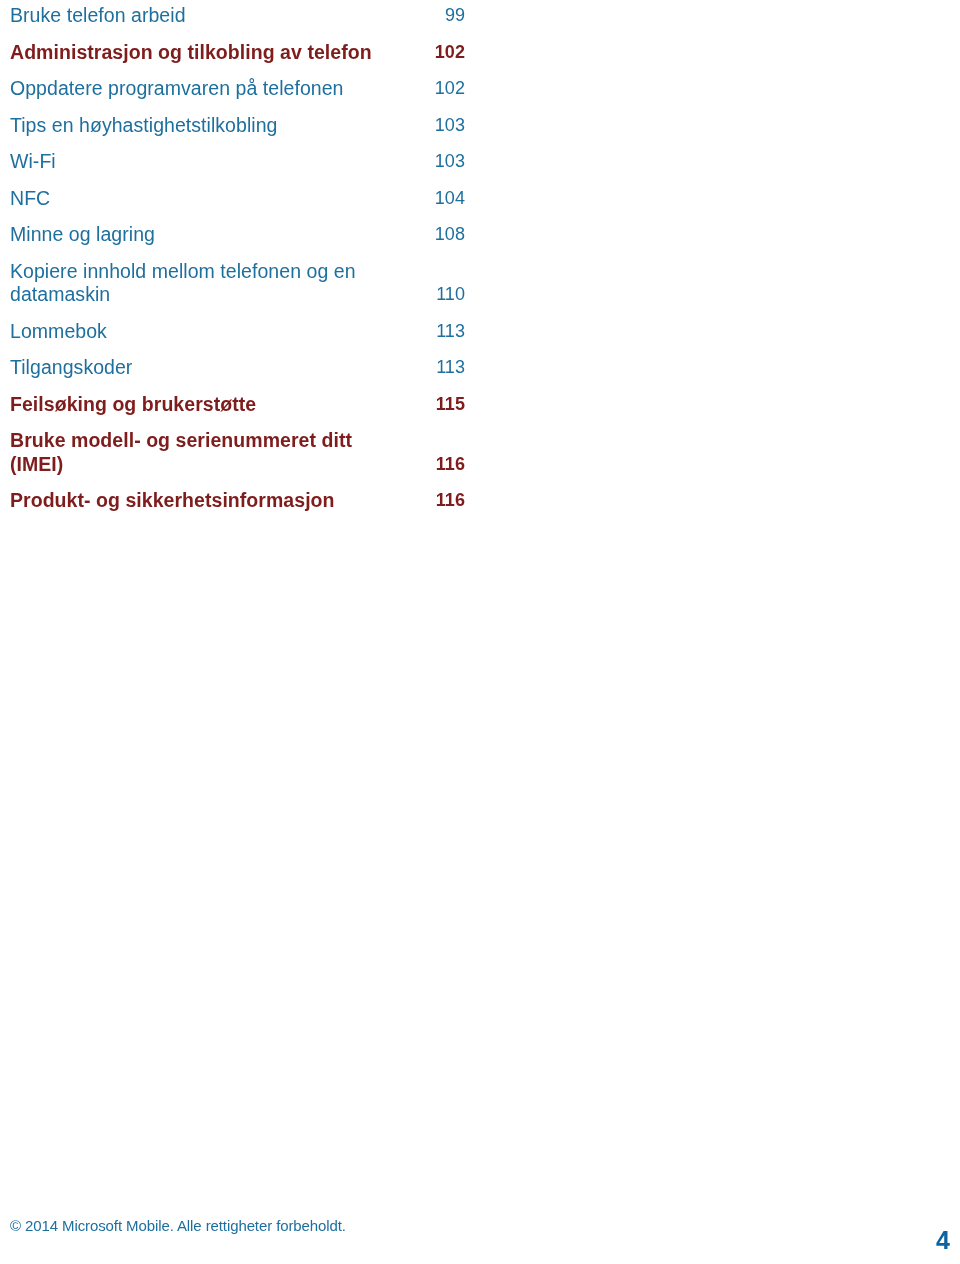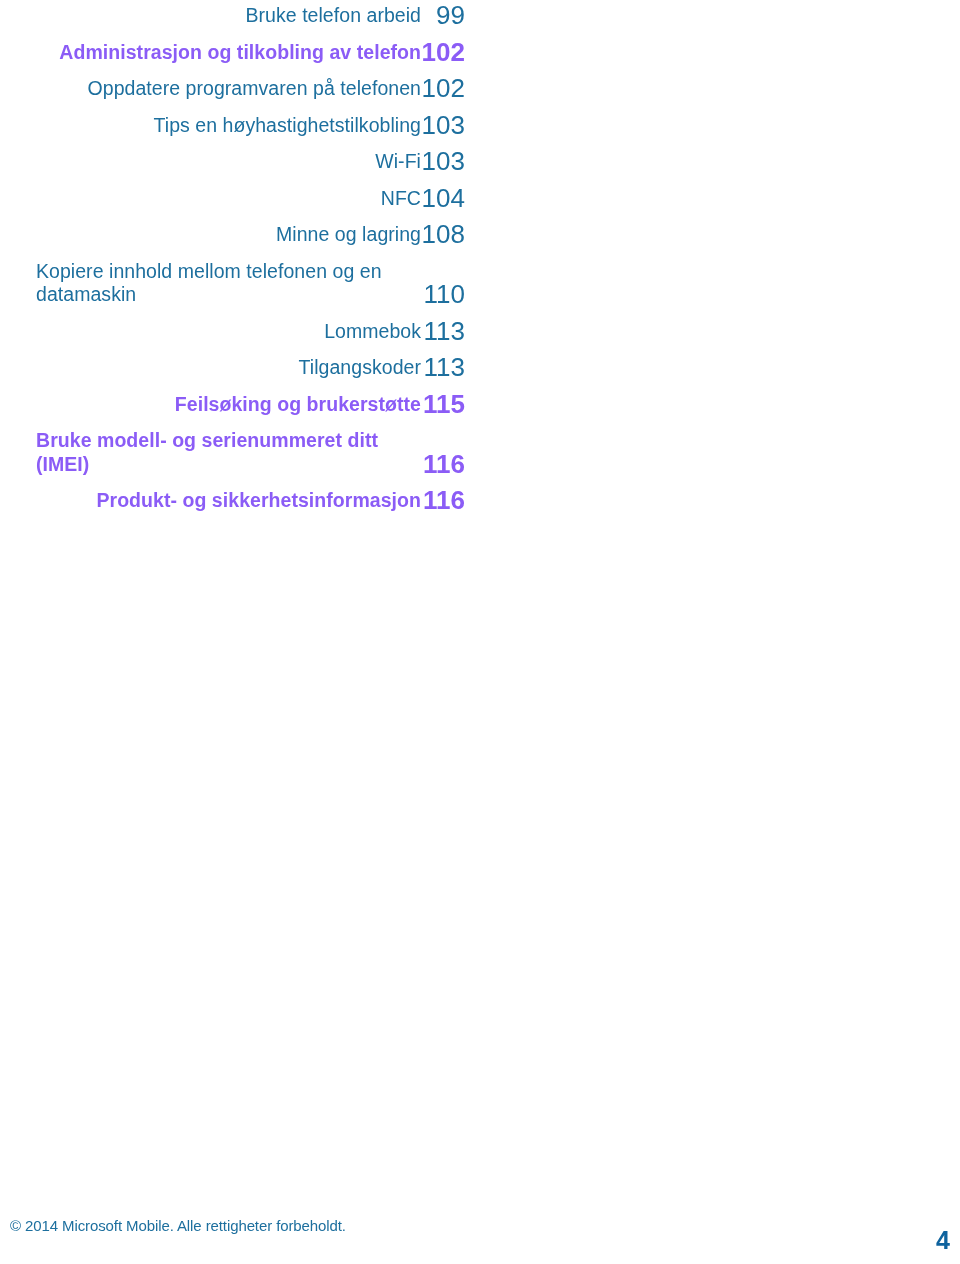--- a/index.html
+++ b/index.html
@@ -28,49 +28,49 @@
   #toc {
     position: absolute;
     left: 10px;
     top: 4px;
     width: 455px;
   }
 
   .toc-row {
     display: flex;
     align-items: flex-end;
-    justify-content: flex-end;
+    justify-content: space-between;
     width: 100%;
     margin-bottom: 13px;
   }
 
   .toc-label {
     flex: 0 1 auto;
     max-width: 385px;
     font-size: 19.5px;
     line-height: 23.5px;
     color: #1d6f9e;
     letter-spacing: 0.05px;
     text-align: left;
   }
 
   .toc-page {
     flex: 0 0 auto;
     min-width: 44px;
-    font-size: 26px;
+    font-size: 18px;
     line-height: 23.5px;
     color: #1d6f9e;
     text-align: right;
     letter-spacing: 0.05px;
   }
 
   .toc-row.bold .toc-label,
   .toc-row.bold .toc-page {
     font-weight: bold;
-    color: #8b5cf6;
+    color: #7f1d1d;
   }
 
   
   #footer {
     position: absolute;
     left: 10px;
     right: 10px;
     bottom: 10px;
     height: 34px;
   }

